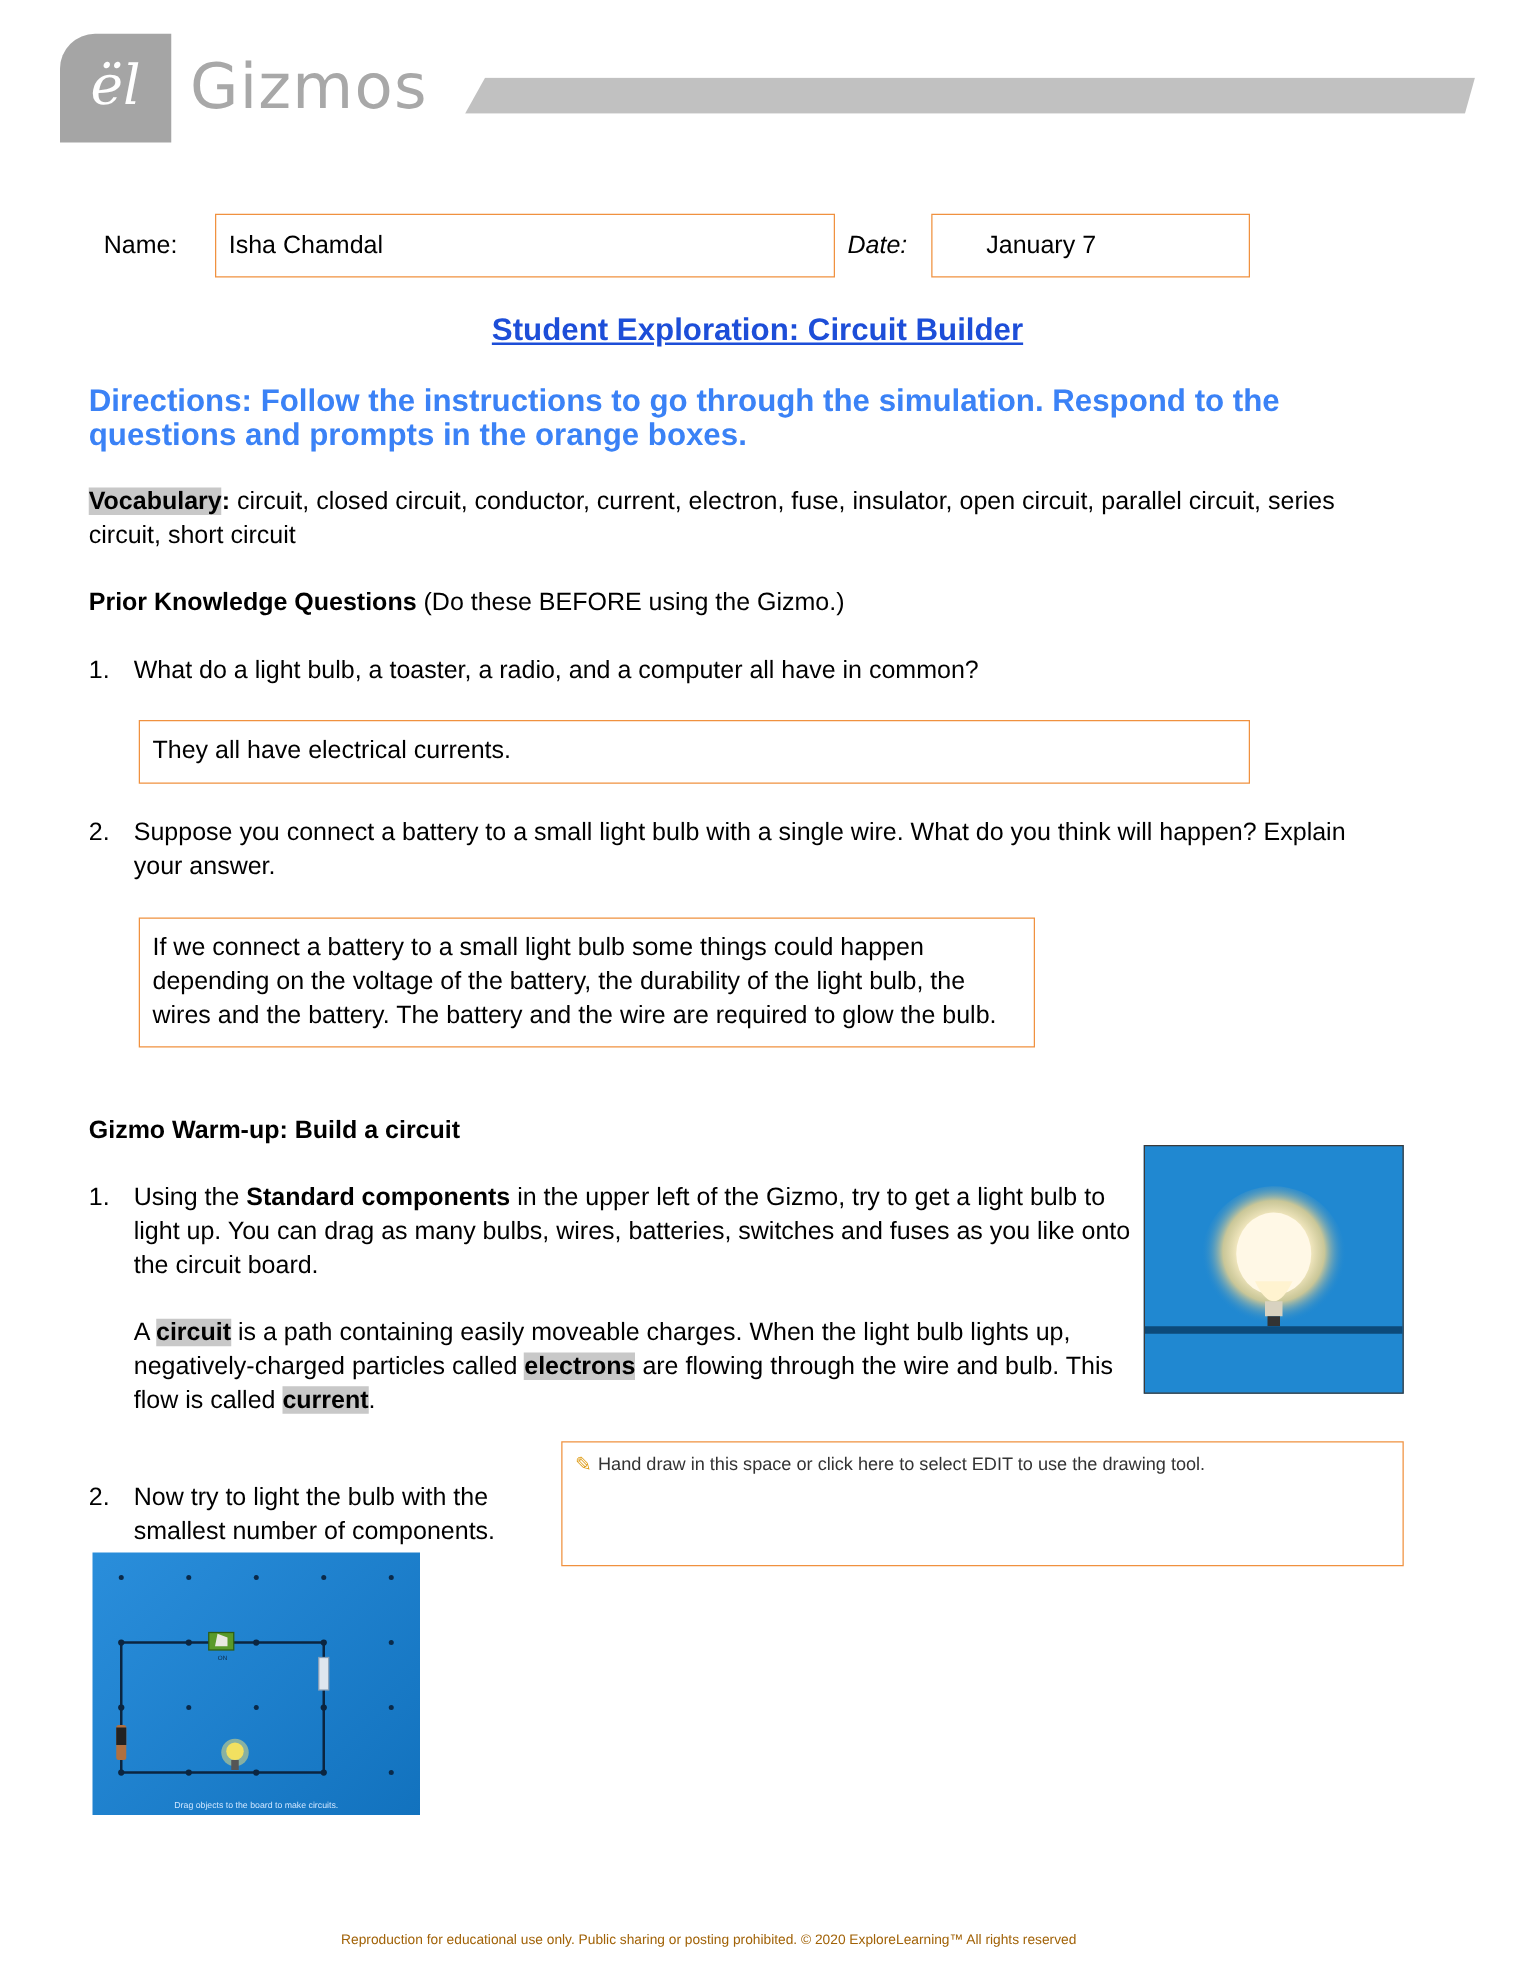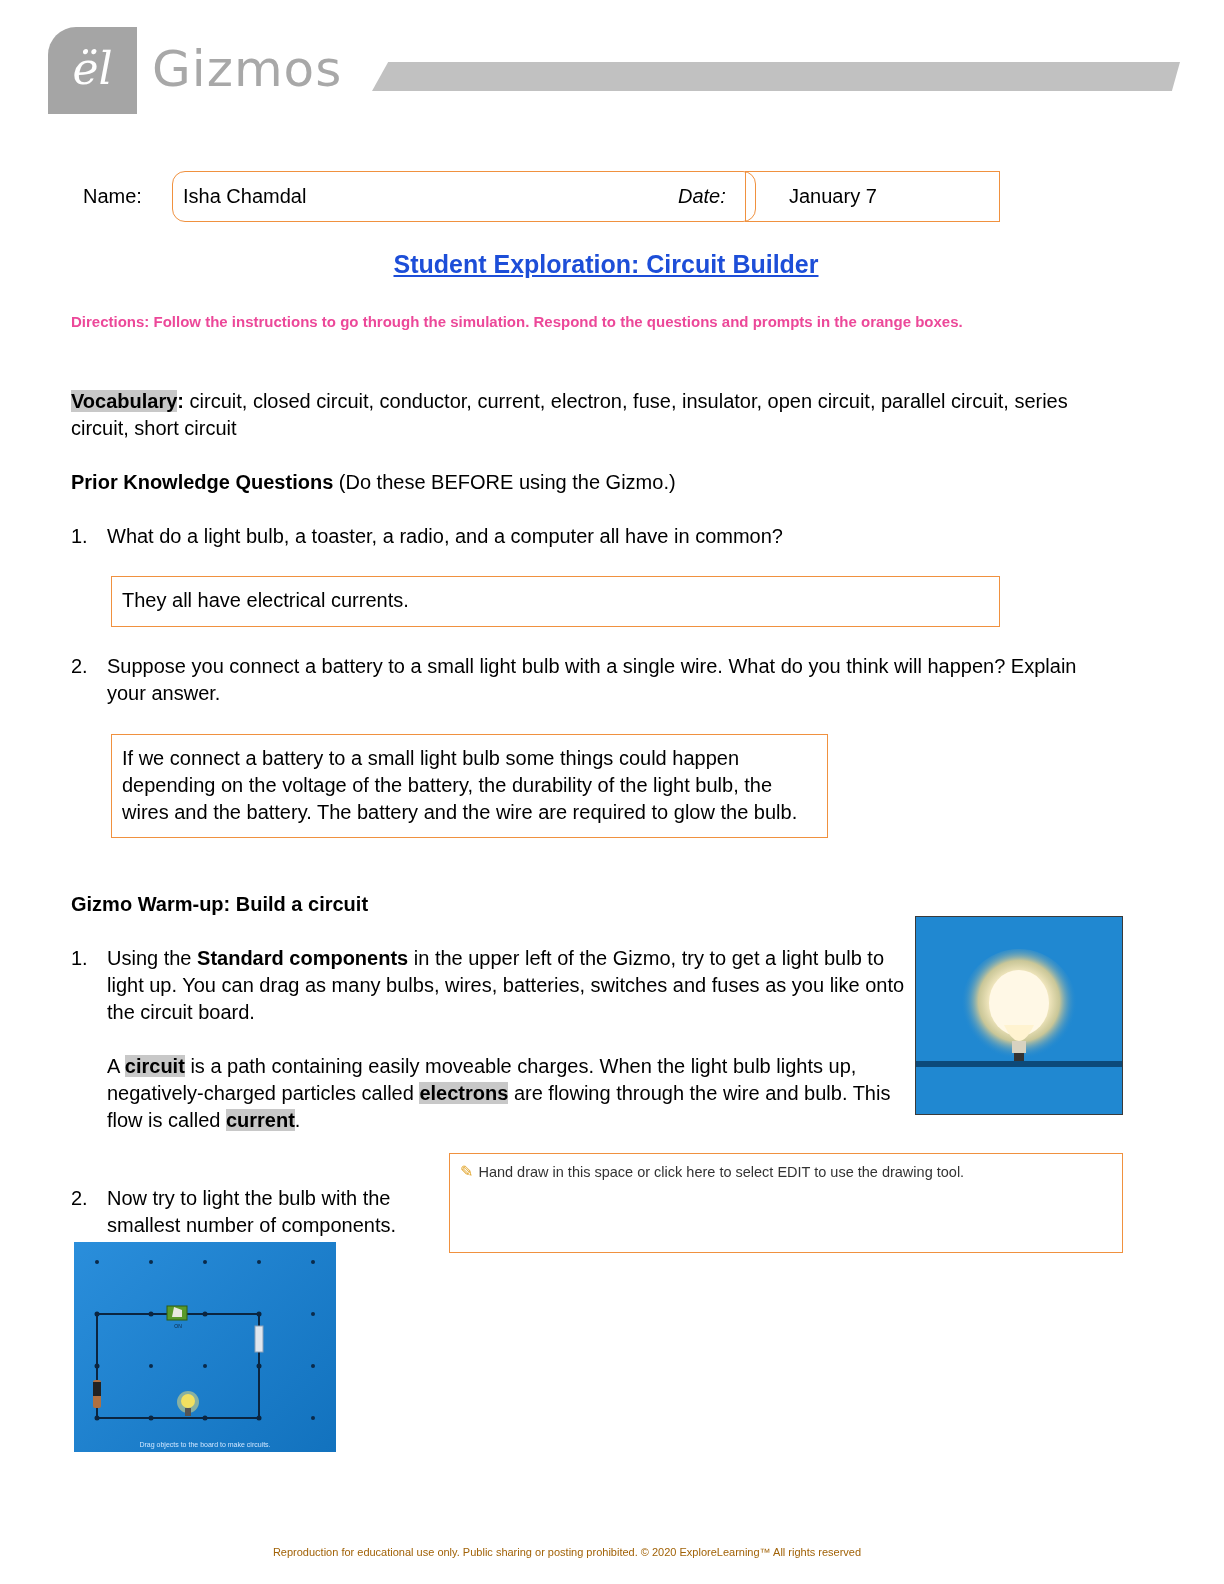--- a/index.html
+++ b/index.html
@@ -17,22 +17,22 @@
   .header-bar { left: 372px; top: 62px; width: 808px; height: 29px; background: #c1c1c1;
                 clip-path: polygon(2% 0, 100% 0, 99% 100%, 0 100%); }
 
   .lbl { font-size: 20px; }
   .field { border: 1.5px solid #f0913f; box-sizing: border-box; font-size: 20px;
            padding-left: 10px; display: flex; align-items: center; }
 
   .title { left: 0; width: 1212px; top: 250px; text-align: center; font-size: 25px;
            font-weight: bold; color: #1d4ed8; text-decoration: underline; }
 
-  .directions { left: 71px; top: 308px; width: 1020px; font-size: 15px; font-weight: bold;
-                color: #ec4899; line-height: 27px; }
+  .directions { left: 71px; top: 308px; width: 1020px; font-size: 25px; font-weight: bold;
+                color: #3b82f6; line-height: 27px; }
 
   .body-text { font-size: 20px; line-height: 27px; }
   .hl { background: #c8c8c8; }
   .b { font-weight: bold; }
 
   .answer { border: 1.5px solid #f0913f; box-sizing: border-box; font-size: 20px;
             line-height: 27px; padding: 10px 10px; }
 
   .num { position: absolute; left: 0; }
   .q { position: absolute; left: 36px; }
@@ -44,21 +44,21 @@
 </head>
 <body>
 
 <div class="abs logo-box">
   <div class="abs logo-glyph">ël</div>
 </div>
 <div class="abs logo-text">Gizmos</div>
 <div class="abs header-bar"></div>
 
 <div class="abs lbl" style="left:83px; top:185px;">Name:</div>
-<div class="abs field" style="left:172px; top:171px; width:584px; height:51px;border-radius:13px;">
+<div class="abs field" style="left:172px; top:171px; width:496px; height:51px;">
   <span>Isha Chamdal</span>
 </div>
 <div class="abs lbl" style="left:678px; top:185px;font-style:italic;">Date:</div>
 <div class="abs field" style="left:745px; top:171px; width:255px; height:51px;padding-left:43px;">
   <span>January 7</span>
 </div>
 
 <div class="abs title">Student Exploration: Circuit Builder</div>
 
 <div class="abs directions">Directions: Follow the instructions to go through the simulation. Respond to the questions and prompts in the orange boxes.</div>

